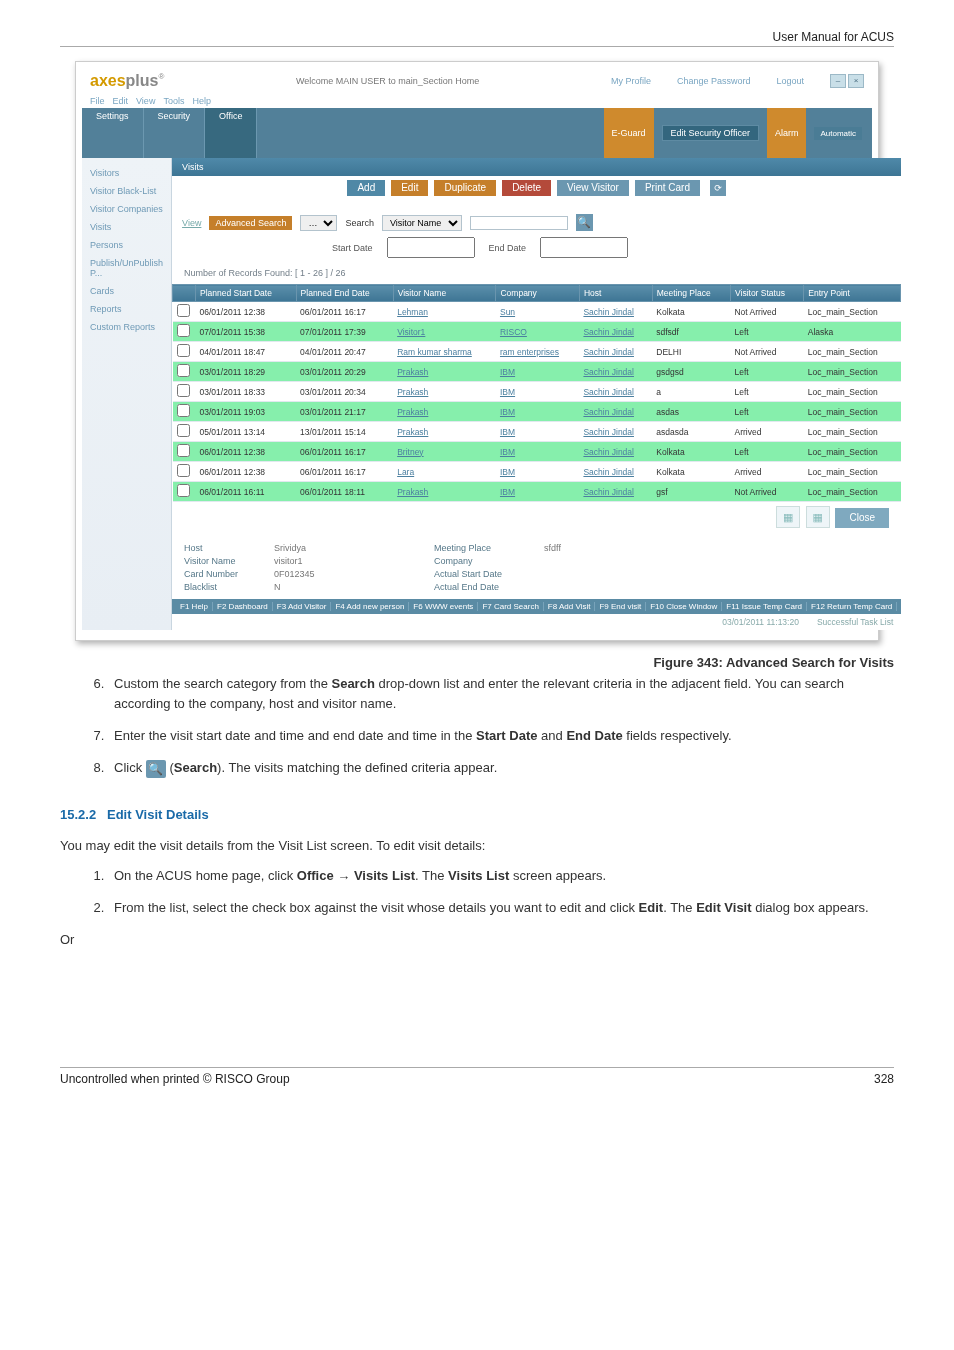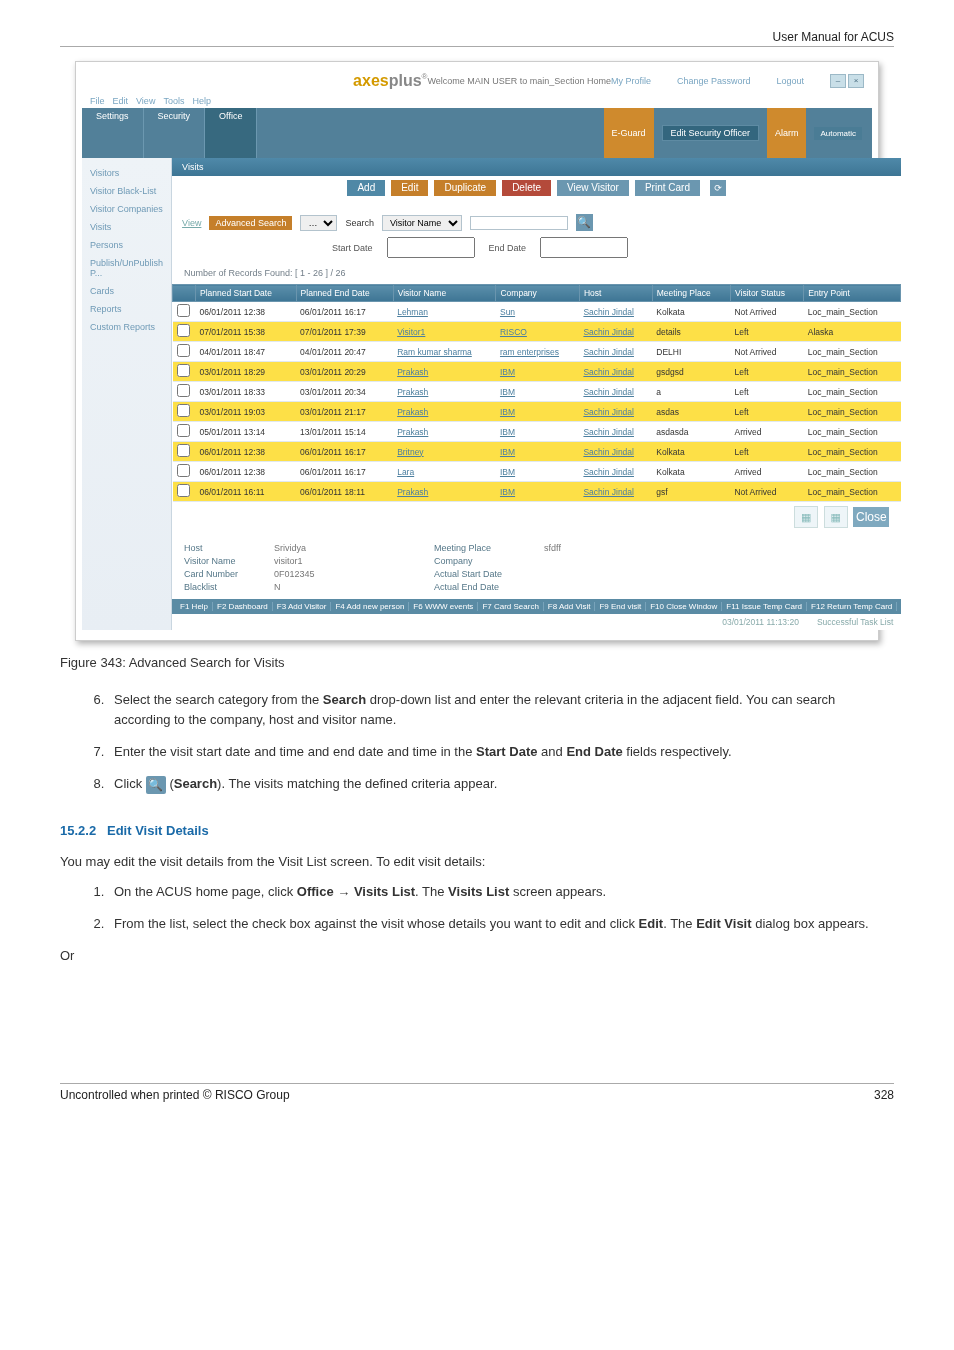--- a/index.html
+++ b/index.html
@@ -1,21 +1,21 @@
 <!DOCTYPE html>
 <html><head>
 <meta charset="utf-8">
 <style>
 html,body{margin:0;padding:0;font-family:Arial,Helvetica,sans-serif;background:#fff;color:#333}
 .page{width:954px;margin:0 auto;padding:30px 60px 60px;box-sizing:border-box}
 .header-right{text-align:right;font-size:12px;color:#222;margin-bottom:2px}
 .header-rule{border:none;border-top:1px solid #aaa;margin:2px 0 14px}
 .figure-wrap{border:1px solid #ccc;padding:6px 6px 10px;box-shadow:2px 3px 6px rgba(0,0,0,.3);background:#fff;margin:0 auto 14px;width:790px}
 .app{font-size:9px;color:#333;position:relative}
-.app .topbar{display:flex;justify-content:flex-end;align-items:center;padding:4px 8px;background:#fff}
+.app .topbar{display:flex;justify-content:space-between;align-items:center;padding:4px 8px;background:#fff}
 .logo span.ax{font-weight:bold;color:#d49a00;font-size:16px}
 .logo span.es{font-weight:bold;color:#888;font-size:16px}
 .logo span.trade{font-size:8px;color:#888;vertical-align:top}
 .welcome{color:#777;font-size:9px}
 .top-right{display:flex;gap:26px;align-items:center;font-size:9px}
 .top-right a{color:#7aa6c2;text-decoration:none}
 .winbtns{display:flex;gap:2px}
 .winbtn{width:14px;height:12px;background:#c9dfe8;border:1px solid #9cb9c7;font-size:8px;text-align:center;line-height:12px;color:#4a6d80}
 .menurow{padding:2px 8px;color:#7aa6c2;font-size:9px}
 .menurow span{margin-right:8px}
@@ -45,34 +45,34 @@
 .abtn.card{background:#6b97b0}
 .actionrow .mini{width:16px;height:16px;background:#6b97b0;display:flex;align-items:center;justify-content:center;color:#fff;margin-left:4px}
 .searchbar .srch{width:17px;height:17px;background:#6b97b0;display:flex;align-items:center;justify-content:center;color:#fff;font-size:11px}
 .dates{display:flex;gap:14px;align-items:center;padding:0 12px 8px 160px;font-size:9px;color:#555}
 .dates input{width:80px}
 .count{padding:2px 12px 6px;color:#727e88;font-size:9px}
 table.grid{width:100%;border-collapse:collapse;font-size:8.5px}
 table.grid th{background:linear-gradient(#5c8fab,#3d7594);color:#fff;padding:3px 4px;text-align:left;font-weight:normal;border:1px solid #6a95ae}
 table.grid td{padding:2px 4px;border-bottom:1px solid #e1e9ef;white-space:nowrap;overflow:hidden}
 table.grid td a{color:#4b7fa0;text-decoration:underline}
-table.grid tr.alt{background:#fde047}
+table.grid tr.alt{background:#86efac}
 table.grid td.chk input{margin:0}
 .bottom-icons{text-align:right;padding:4px 12px}
 .bottom-icons span{display:inline-block;width:22px;height:20px;border:1px solid #cdd;background:#eef5f8;margin-left:3px;color:#8bb;font-size:11px;text-align:center;line-height:20px}
-.bottom-icons .close{background:#7fa9bf;color:#fff;font-size:12px;line-height:20px;width:36px;border:none}
+.bottom-icons .close{background:#7fa9bf;color:#fff;font-size:10px;line-height:20px;width:54px;border:none}
 .detail{padding:8px 12px 4px}
 .drow{display:flex;margin:3px 0;font-size:9px}
 .drow .k{width:90px;color:#578}
 .drow .v{color:#777;width:160px}
 .drow .k2{width:110px;color:#578}
 .fkeys{background:#5a8ba4;color:#fff;font-size:8px;padding:3px 4px;display:flex;flex-wrap:nowrap;overflow:hidden}
 .fkeys span{padding:0 4px;border-right:1px solid #78a3ba;white-space:nowrap}
 .foot{display:flex;justify-content:flex-end;padding:3px 8px;color:#8aa;font-size:8.5px;gap:18px}
-.figure-caption{text-align:left;font-weight:normal;font-size:13px;margin:10px 0 20px}
+.figure-caption{text-align:right;font-weight:bold;font-size:13px;margin:10px 0 4px}
 ol.body{font-size:13px;line-height:1.55;margin:0 0 0 48px;padding:0}
 ol.body li{margin-bottom:12px;padding-left:6px}
 .inline-btn{display:inline-block;width:20px;height:18px;background:#6b97b0;color:#fff;text-align:center;line-height:18px;vertical-align:middle;font-size:12px;border-radius:2px}
 h4.sect{color:#1a6aa8;font-size:13px;margin:28px 0 14px;font-weight:bold}
 p.body{font-size:13px;line-height:1.55;margin:0 0 10px}
 .or{font-size:13px;margin:14px 0}
 ul.bul{font-size:13px;line-height:1.55;margin:0 0 0 130px;padding:0;list-style:none}
 ul.bul li::before{content:"• ";font-weight:bold}
 .footer{display:flex;justify-content:space-between;font-size:12px;border-top:1px solid #aaa;padding-top:4px;margin-top:120px;color:#222}
 </style>
@@ -177,21 +177,21 @@
                   <td>Not Arrived</td>
                   <td>Loc_main_Section</td>
                 </tr>
                 <tr class="alt">
                   <td class="chk"><input type="checkbox" style=""></td>
                   <td>07/01/2011 15:38</td>
                   <td>07/01/2011 17:39</td>
                   <td><a href="#">Visitor1</a></td>
                   <td><a href="#">RISCO</a></td>
                   <td><a href="#">Sachin Jindal</a></td>
-                  <td>details</td>
+                  <td>sdfsdf</td>
                   <td>Left</td>
                   <td>Alaska</td>
                 </tr>
                 <tr>
                   <td class="chk"><input type="checkbox" style=""></td>
                   <td>04/01/2011 18:47</td>
                   <td>04/01/2011 20:47</td>
                   <td><a href="#">Ram kumar sharma</a></td>
                   <td><a href="#">ram enterprises</a></td>
                   <td><a href="#">Sachin Jindal</a></td>
@@ -327,21 +327,21 @@
               <span>Successful   Task List</span>
             </div>
         </div>
       </div>
     </div>
   </div>
 
   <div class="figure-caption">Figure 343: Advanced Search for Visits</div>
 
   <ol class="body" start="6">
-    <li><span>Select the search category from the </span><b>Search</b><span> drop-down list and enter the relevant criteria in the adjacent field. You can search according to the company, host and visitor name.</span></li>
+    <li><span>Custom the search category from the </span><b>Search</b><span> drop-down list and enter the relevant criteria in the adjacent field. You can search according to the company, host and visitor name.</span></li>
     <li><span>Enter the visit start date and time and end date and time in the </span><b>Start Date</b><span> and </span><b>End Date</b><span> fields respectively.</span></li>
     <li><span>Click </span><span class="inline-btn">🔍</span><span> (</span><b>Search</b><span>). The visits matching the defined criteria appear.</span></li>
   </ol>
 
   <h4 class="sect"><span>15.2.2</span>&nbsp;&nbsp;&nbsp;<span>Edit Visit Details</span></h4>
 
   <p class="body">You may edit the visit details from the Visit List screen. To edit visit details:</p>
 
   <ol class="body">
     <li><span>On the ACUS home page, click </span><b>Office</b><span> → </span><b>Visits List</b><span>. The </span><b>Visits List</b><span> screen appears.</span></li>

